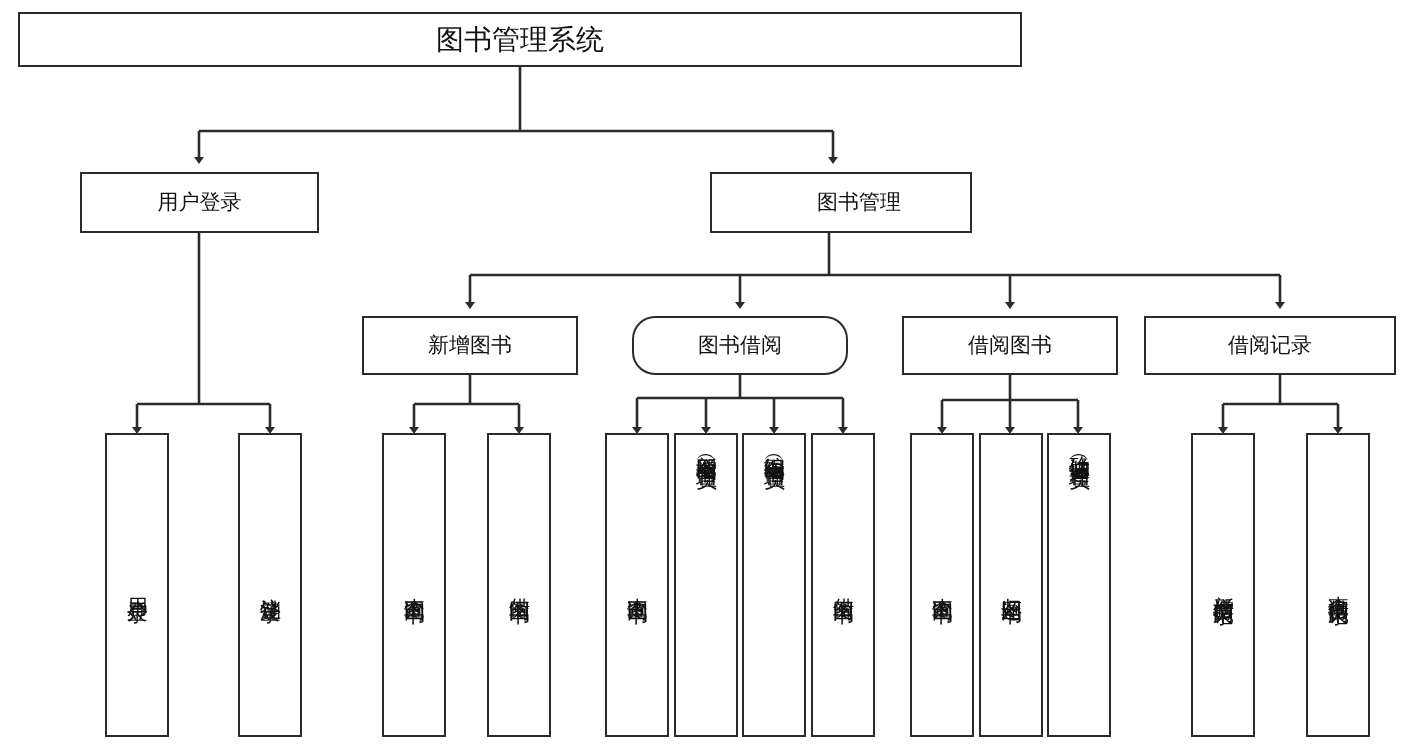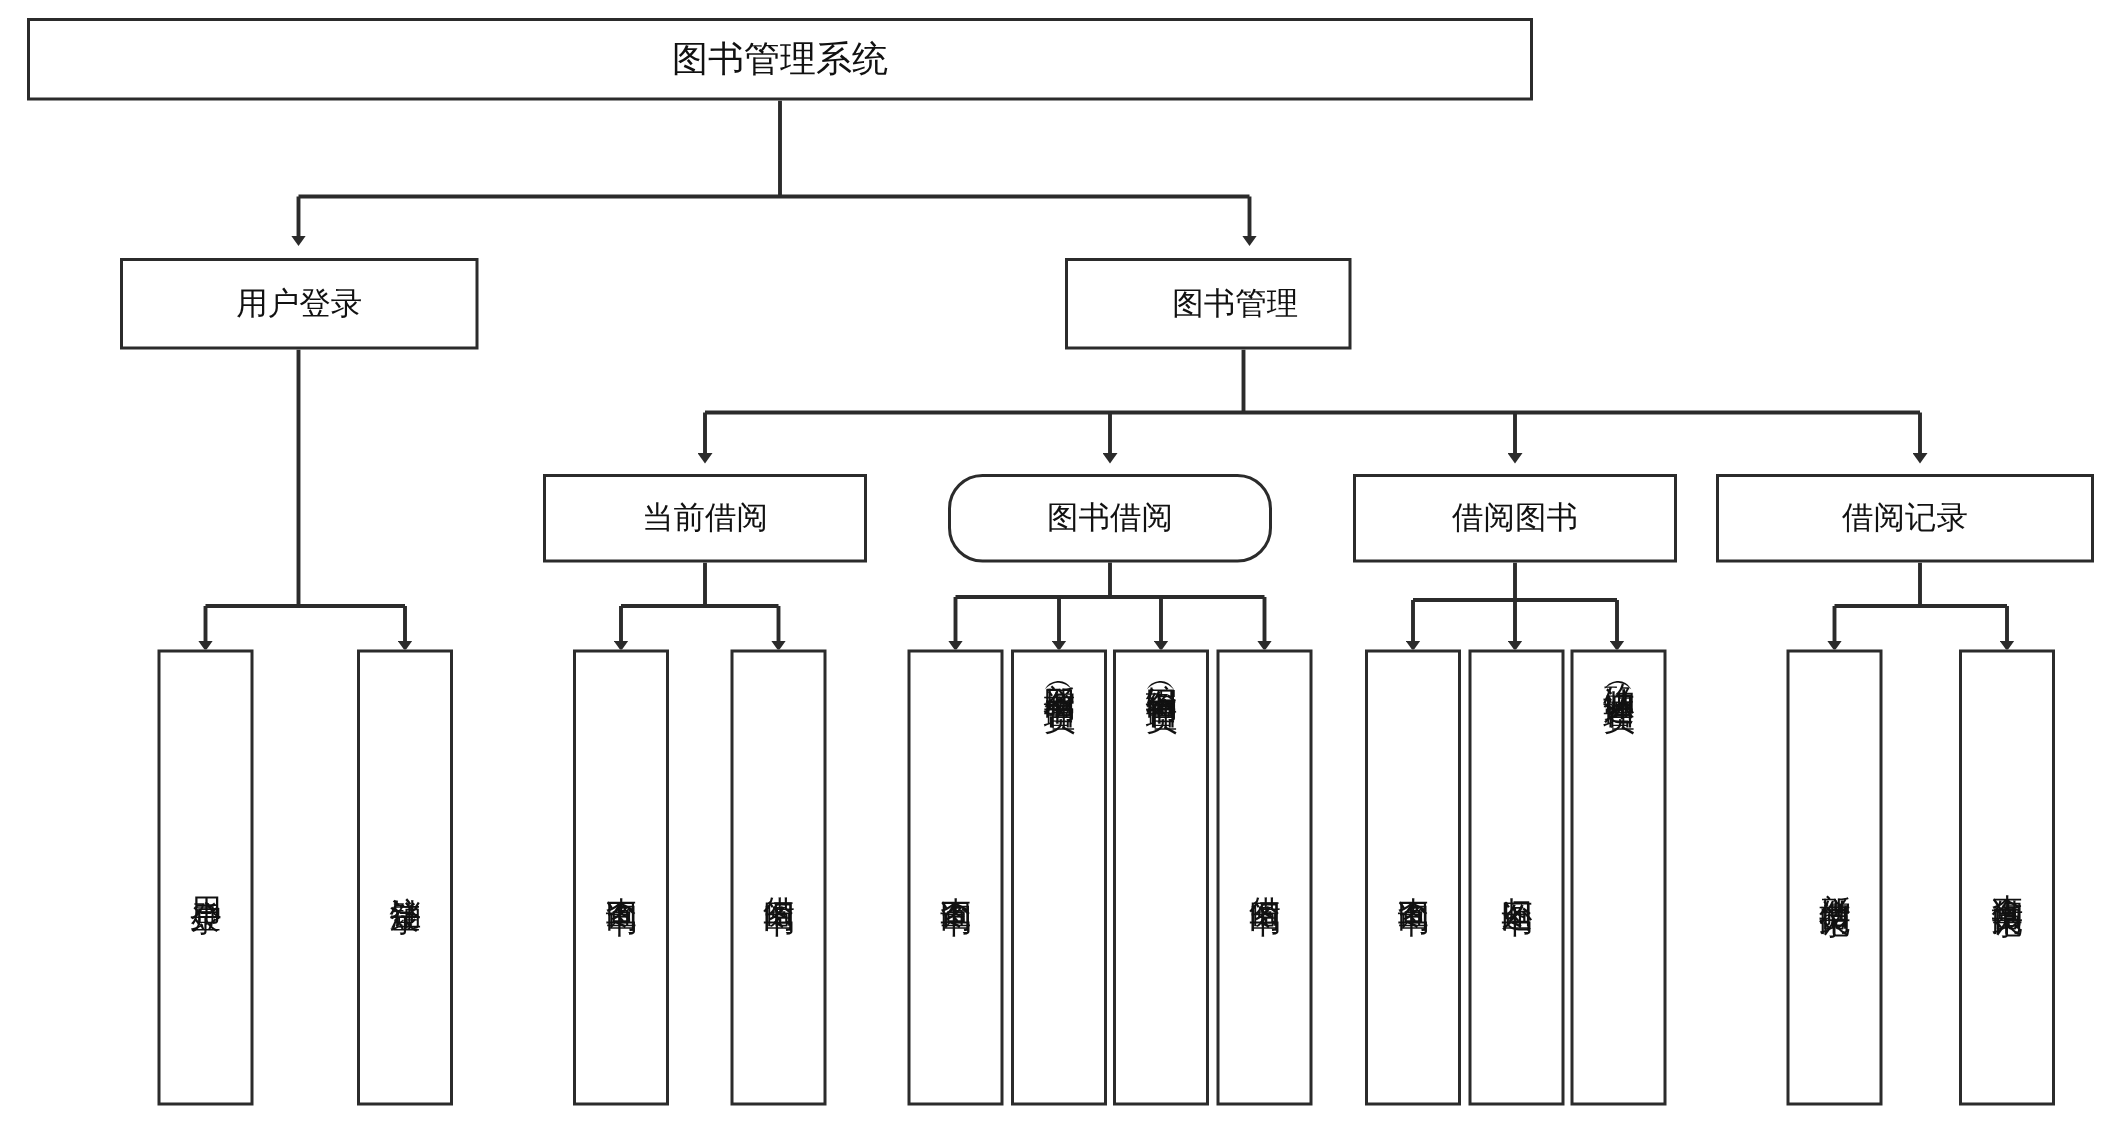--- a/index.html
+++ b/index.html
@@ -34,21 +34,21 @@
     align-items: center;
     justify-content: center;
     color: #111111;
     line-height: 1.18;
     text-align: center;
   }
   .node.h {
     font-size: 21px;
   }
   .node.root {
-    font-size: 24px;
+    font-size: 28px;
   }
   .node.v {
     writing-mode: vertical-rl;
     text-orientation: upright;
     font-size: 21px;
     letter-spacing: 2px;
     padding: 4px 0;
     align-items: center;
     justify-content: center;
   }
@@ -120,26 +120,26 @@
     </g>
   </svg>
 
   <div class="node root" style="left:18px; top:12px; width:1004px; height:55px;">
     <span>图书管理系统</span>
   </div>
 
   <div class="node h" style="left:80px; top:172px; width:239px; height:61px;">
     <span>用户登录</span>
   </div>
-  <div class="node h" style="left:710px; top:172px; width:191px; height:61px;padding-left:36px;">
+  <div class="node h" style="left:710px; top:172px; width:262px; height:61px;padding-left:36px;">
     <span>图书管理</span>
   </div>
 
   <div class="node h" style="left:362px; top:316px; width:216px; height:59px;">
-    <span>当前借阅</span>
+    <span>新增图书</span>
   </div>
   <div class="node h" style="left:632px; top:316px; width:216px; height:59px;border-radius:23px;">
     <span>图书借阅</span>
   </div>
   <div class="node h" style="left:902px; top:316px; width:216px; height:59px;">
     <span>借阅图书</span>
   </div>
   <div class="node h" style="left:1144px; top:316px; width:252px; height:59px;">
     <span>借阅记录</span>
   </div>

